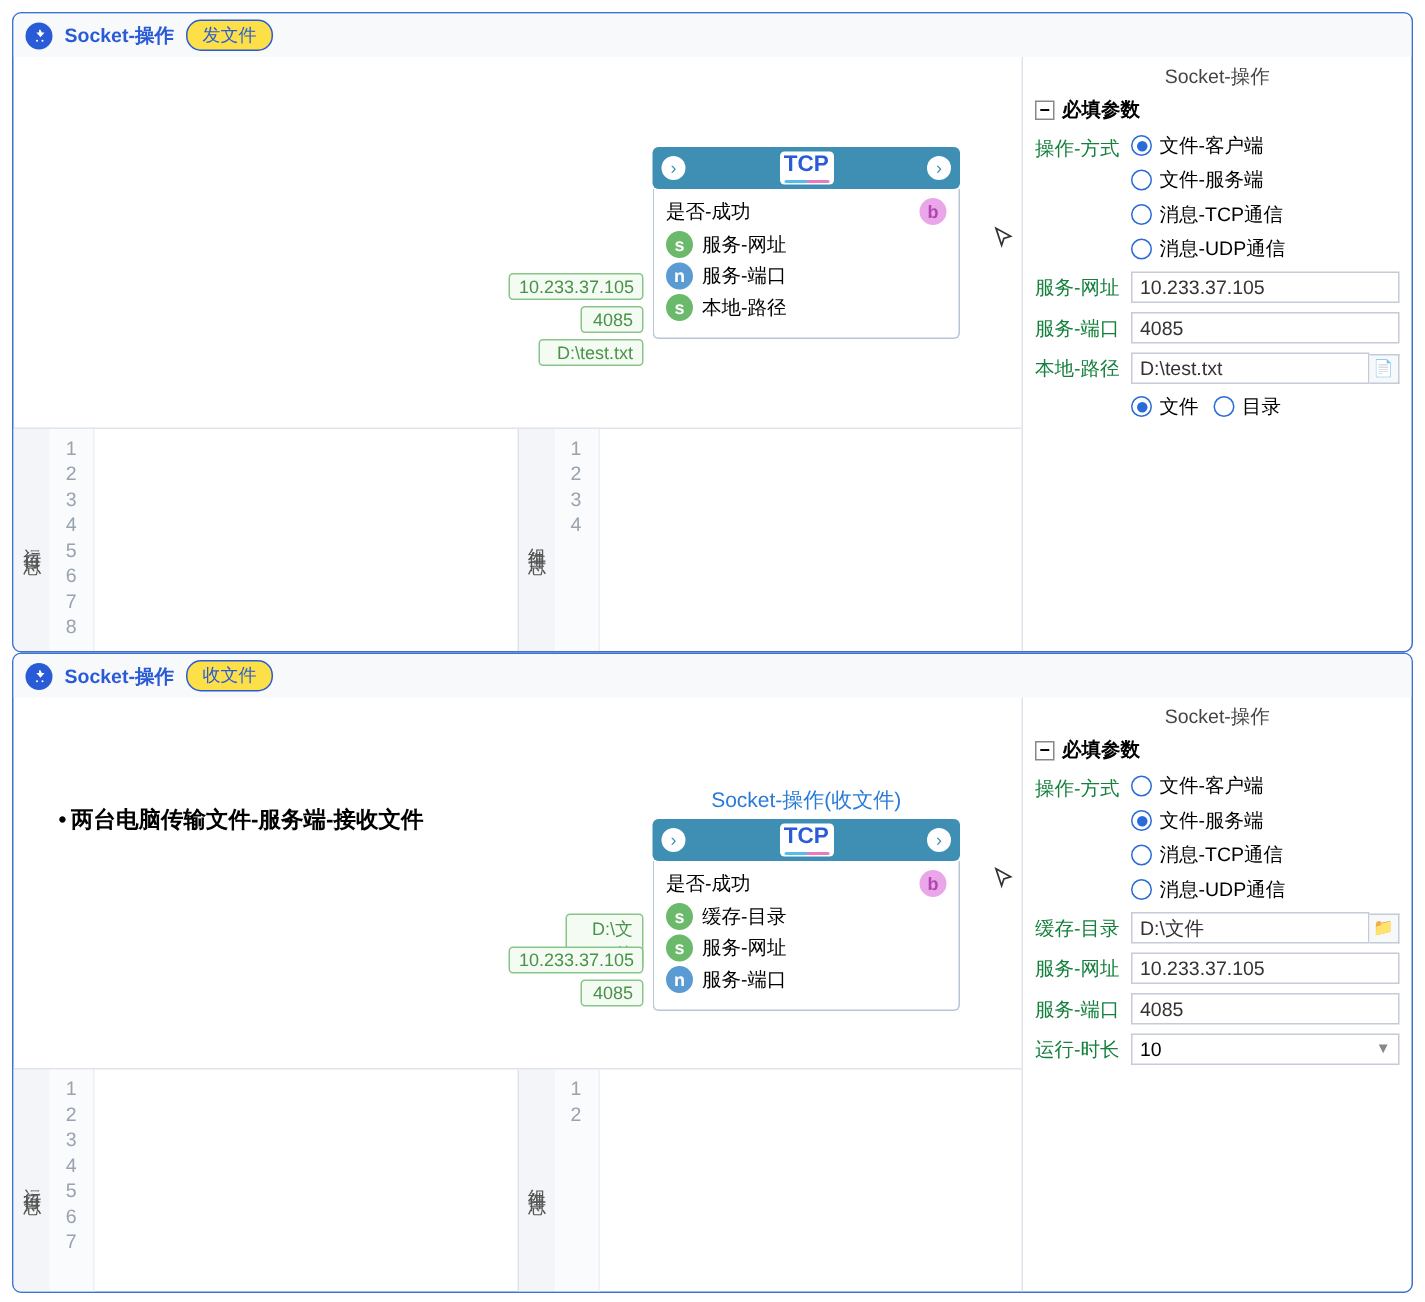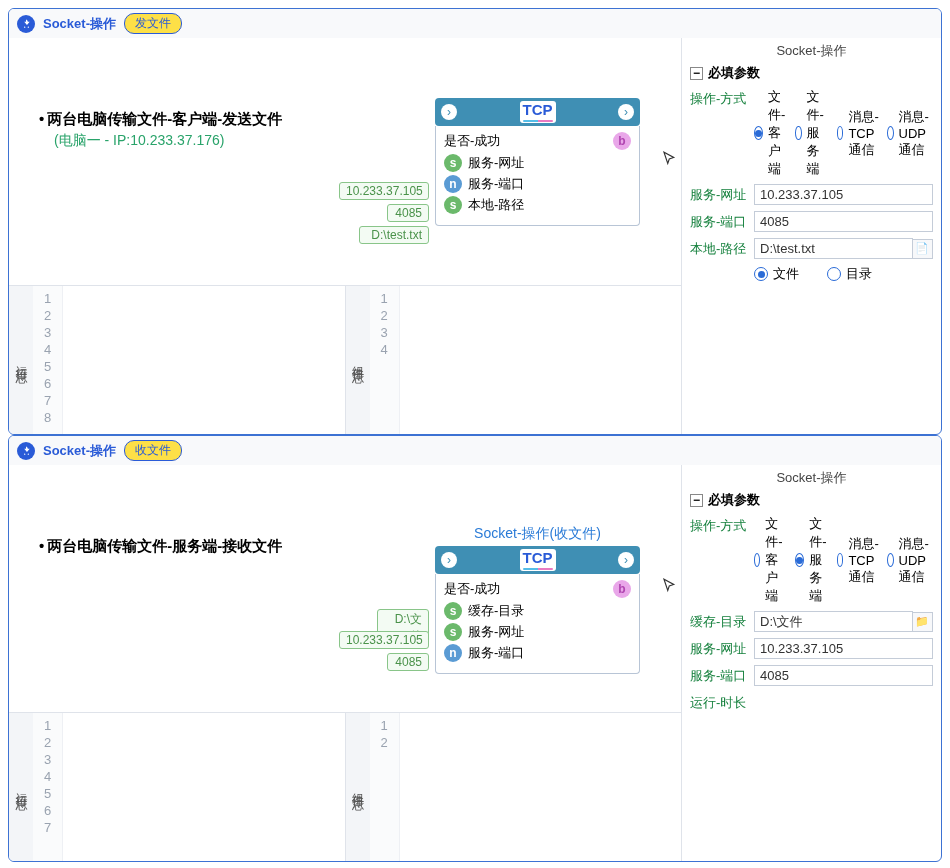--- a/index.html
+++ b/index.html
@@ -39,22 +39,22 @@
 .vtxt{writing-mode:vertical-rl;color:#555;letter-spacing:2px;font-size:12px}
 .ln{width:30px;background:#fafbfc;border-right:1px solid #eef0f4;padding:4px 0;text-align:center;color:#9aa3b0;font-size:12px;line-height:17px}
 .log-body{flex:1}
 .side{width:260px;border-left:1px solid #dfe3ea;padding:4px 8px 10px 8px}
 .side-title{text-align:center;color:#444;margin-bottom:4px}
 .grp{display:flex;align-items:center;gap:5px;font-weight:bold;margin-bottom:6px}
 .minus{width:13px;height:13px;border:1px solid #888;display:flex;align-items:center;justify-content:center;font-size:12px;line-height:1}
 .prow{display:flex;align-items:flex-start;margin-bottom:6px}
 .plbl{width:64px;color:#15803d;padding-top:2px;text-align:left}
 .pval{flex:1}
-.radio-v{display:flex;flex-direction:row;gap:5px}
-.radio-h{display:flex;gap:28px}
+.radio-v{display:flex;flex-direction:column;gap:5px}
+.radio-h{display:flex;gap:10px}
 .rd{display:flex;align-items:center;gap:5px;cursor:pointer}
 .rc{width:14px;height:14px;border:1.5px solid #2a6bd7;border-radius:50%;display:flex;align-items:center;justify-content:center}
 .rc.on::after{content:"";width:7px;height:7px;background:#2a6bd7;border-radius:50%}
 .inp{width:100%;border:1px solid #c4ccd8;padding:2px 5px;background:#fff;color:#333;font-size:13px}
 .inp-wrap{display:flex;align-items:center}
 .inp-wrap .inp{flex:1}
 .inp-ico{width:20px;height:20px;border:1px solid #c4ccd8;border-left:none;display:flex;align-items:center;justify-content:center;background:#f7f8fa;font-size:11px;color:#777}
 .folder{color:#e8b562}
 .sel{width:100%;border:1px solid #c4ccd8;padding:2px 5px;display:flex;justify-content:space-between;align-items:center;background:#fff}
 .tri{color:#888;font-size:10px}
@@ -70,24 +70,20 @@
           <circle cx="8" cy="20" r="1.5"></circle>
           <circle cx="16" cy="20" r="1.5"></circle>
         </svg>
       </span>
   <span class="head-title">Socket-操作</span>
   <span class="pill">发文件</span>
  </div>
  <div class="panel-body">
   <div class="main">
    <div class="canvas">
-    <div class="desc">
-     <div class="desc-t">两台电脑传输文件-客户端-发送文件</div>
-     <div class="desc-s">(电脑一 - IP:10.233.37.176)</div>
-    </div>
     <div class="node">
      <div class="node-bar">
       <span class="ar">›</span>
       <span class="tcp">TCP</span>
       <span class="ar">›</span>
      </div>
      <div class="node-box">
       <div class="row-r">
                 <span>是否-成功</span>
                 <span class="dot dot-b">b</span>
@@ -319,16 +315,22 @@
    <div class="prow">
           <div class="plbl">服务-网址</div>
           <div class="pval"><input class="inp" value="10.233.37.105" style=""></div>
         </div>
    <div class="prow">
           <div class="plbl">服务-端口</div>
           <div class="pval"><input class="inp" value="4085" style=""></div>
         </div>
    <div class="prow">
           <div class="plbl">运行-时长</div>
+          <div class="pval">
+            <div class="sel">
+              <span>10</span>
+              <span class="tri">▼</span>
+            </div>
+          </div>
         </div>
   </div>
  </div>
 </div>
 
 </body></html>

